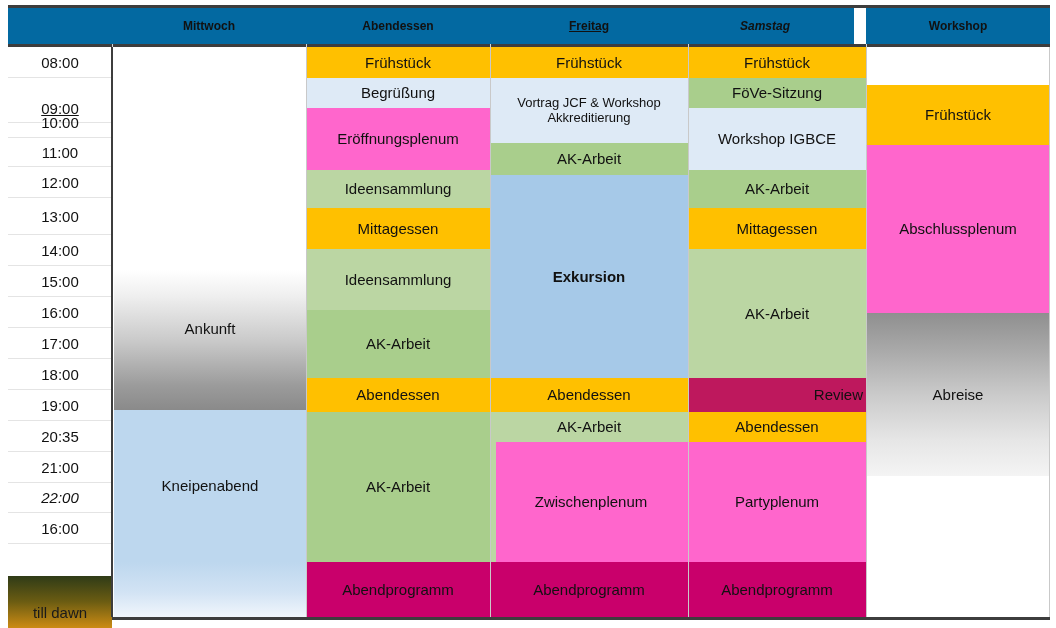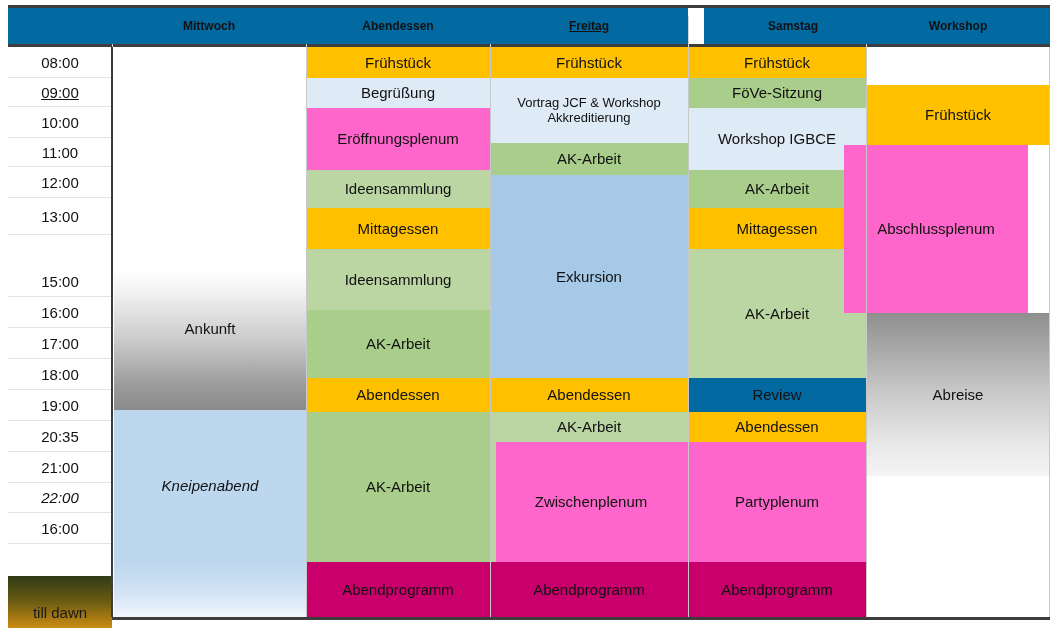--- a/index.html
+++ b/index.html
@@ -125,21 +125,21 @@
     padding: 4px 3px;
     overflow: hidden;
   }
   .ev.two-line { font-size: 13px; }
 
   .c-orange      { background: #FFC000; }
   .c-lightblue   { background: #DEEAF6; }
   .c-pink        { background: #FF66CC; }
   .c-lightgreen  { background: #BBD6A3; }
   .c-green       { background: #A9CE8C; }
-  .c-darkgreen   { background: #0369a1; }
+  .c-darkgreen   { background: #be185d; justify-content: flex-end; }
   .c-blue        { background: #A6C9E8; }
   .c-magenta     { background: #C9006B; }
   .c-skyblue     { background: #BDD7EE; }
 
   .grad-arrive {
     background: linear-gradient(to bottom, #ffffff 0%, #ffffff 14%, #efefef 30%, #c9c9c9 58%, #9b9b9b 85%, #8a8a8a 100%);
   }
   .grad-depart {
     background: linear-gradient(to bottom, #8f8f8f 0%, #a8a8a8 22%, #cacaca 50%, #e6e6e6 78%, #f4f4f4 100%);
   }
@@ -160,47 +160,48 @@
     <div class="hdr-sep" style="left:112px;"></div>
     <div class="hdr-sep" style="left:306px;"></div>
     <div class="hdr-sep" style="left:490px;"></div>
     <div class="hdr-sep" style="left:688px;"></div>
     <div class="hdr-sep" style="left:866px;"></div>
 
     <div class="hdr-cell" style="left:8px;width:104px;"></div>
     <div class="hdr-cell" style="left:112px;width:194px;">Mittwoch</div>
     <div class="hdr-cell" style="left:306px;width:184px;">Abendessen</div>
     <div class="hdr-cell" style="left:490px;width:198px;text-decoration:underline;">Freitag</div>
-    <div class="hdr-cell" style="left:704px;width:178px;">Samstag</div>
+    <div class="hdr-cell" style="left:676px;width:178px;font-style:italic;">Samstag</div>
     <div class="hdr-cell" style="left:866px;width:184px;">Workshop</div>
   </div>
 
   <div class="time-col">
     <div class="time-cell" style="top:0px;height:31px;">08:00</div>
-    <div class="time-cell" style="top:31px;height:29px;text-decoration:underline;">09:00</div>
+    <div class="time-cell" style="top:47px;height:29px;text-decoration:underline;">09:00</div>
     <div class="time-cell" style="top:60px;height:31px;">10:00</div>
     <div class="time-cell" style="top:91px;height:29px;">11:00</div>
     <div class="time-cell" style="top:120px;height:31px;">12:00</div>
     <div class="time-cell" style="top:151px;height:37px;">13:00</div>
+    <div class="time-cell" style="top:188px;height:31px;">14:00</div>
     <div class="time-cell" style="top:219px;height:31px;">15:00</div>
     <div class="time-cell" style="top:250px;height:31px;">16:00</div>
     <div class="time-cell" style="top:281px;height:31px;">17:00</div>
     <div class="time-cell" style="top:312px;height:31px;">18:00</div>
     <div class="time-cell" style="top:343px;height:31px;">19:00</div>
     <div class="time-cell" style="top:374px;height:31px;">20:35</div>
     <div class="time-cell" style="top:405px;height:31px;">21:00</div>
     <div class="time-cell" style="top:436px;height:30px;font-style:italic;">22:00</div>
     <div class="time-cell" style="top:466px;height:31px;">16:00</div>
     <div class="time-cell dawn" style="top:497px;height:73px;">till dawn</div>
   </div>
 
   <div class="ev grad-arrive" style="left:114px;top:247px;width:192px;height:163px;">
     <span>Ankunft</span>
   </div>
-  <div class="ev c-skyblue" style="left:114px;top:410px;width:192px;height:152px;font-style:italic;">
+  <div class="ev c-skyblue" style="left:114px;top:410px;width:192px;height:152px;">
     <span>Kneipenabend</span>
   </div>
   <div class="ev grad-kneipe-fade" style="left:114px;top:562px;width:192px;height:55px;"></div>
 
   <div class="ev c-orange" style="left:306px;top:47px;width:184px;height:31px;">
     <span>Frühstück</span>
   </div>
   <div class="ev c-lightblue" style="left:306px;top:78px;width:184px;height:30px;">
     <span>Begrüßung</span>
   </div>
@@ -231,21 +232,21 @@
 
   <div class="ev c-orange" style="left:490px;top:47px;width:198px;height:31px;">
     <span>Frühstück</span>
   </div>
   <div class="ev c-lightblue two-line" style="left:490px;top:78px;width:198px;height:65px;">
     <span>Vortrag JCF &amp; Workshop Akkreditierung</span>
   </div>
   <div class="ev c-green" style="left:490px;top:143px;width:198px;height:32px;">
     <span>AK-Arbeit</span>
   </div>
-  <div class="ev c-blue" style="left:490px;top:175px;width:198px;height:203px;">
+  <div class="ev c-blue" style="left:490px;top:175px;width:198px;height:203px;font-weight:bold;">
     <span>Exkursion</span>
   </div>
   <div class="ev c-orange" style="left:490px;top:378px;width:198px;height:34px;">
     <span>Abendessen</span>
   </div>
   <div class="ev c-lightgreen" style="left:490px;top:412px;width:198px;height:30px;">
     <span>AK-Arbeit</span>
   </div>
   <div class="ev c-pink" style="left:494px;top:442px;width:194px;height:120px;">
     <span>Zwischenplenum</span>
@@ -282,21 +283,21 @@
   <div class="ev c-pink" style="left:688px;top:442px;width:178px;height:120px;">
     <span>Partyplenum</span>
   </div>
   <div class="ev c-magenta" style="left:688px;top:562px;width:178px;height:55px;">
     <span>Abendprogramm</span>
   </div>
 
   <div class="ev c-orange" style="left:866px;top:85px;width:184px;height:60px;">
     <span>Frühstück</span>
   </div>
-  <div class="ev c-pink" style="left:844px;top:145px;width:184px;height:168px;">
+  <div class="ev c-pink" style="left:866px;top:145px;width:184px;height:168px;">
     <span>Abschlussplenum</span>
   </div>
   <div class="ev grad-depart" style="left:866px;top:313px;width:184px;height:163px;">
     <span>Abreise</span>
   </div>
 
   <div class="vsep strong" style="left:111px;"></div>
   <div class="vsep" style="left:306px;"></div>
   <div class="vsep" style="left:490px;"></div>
   <div class="vsep" style="left:688px;"></div>

